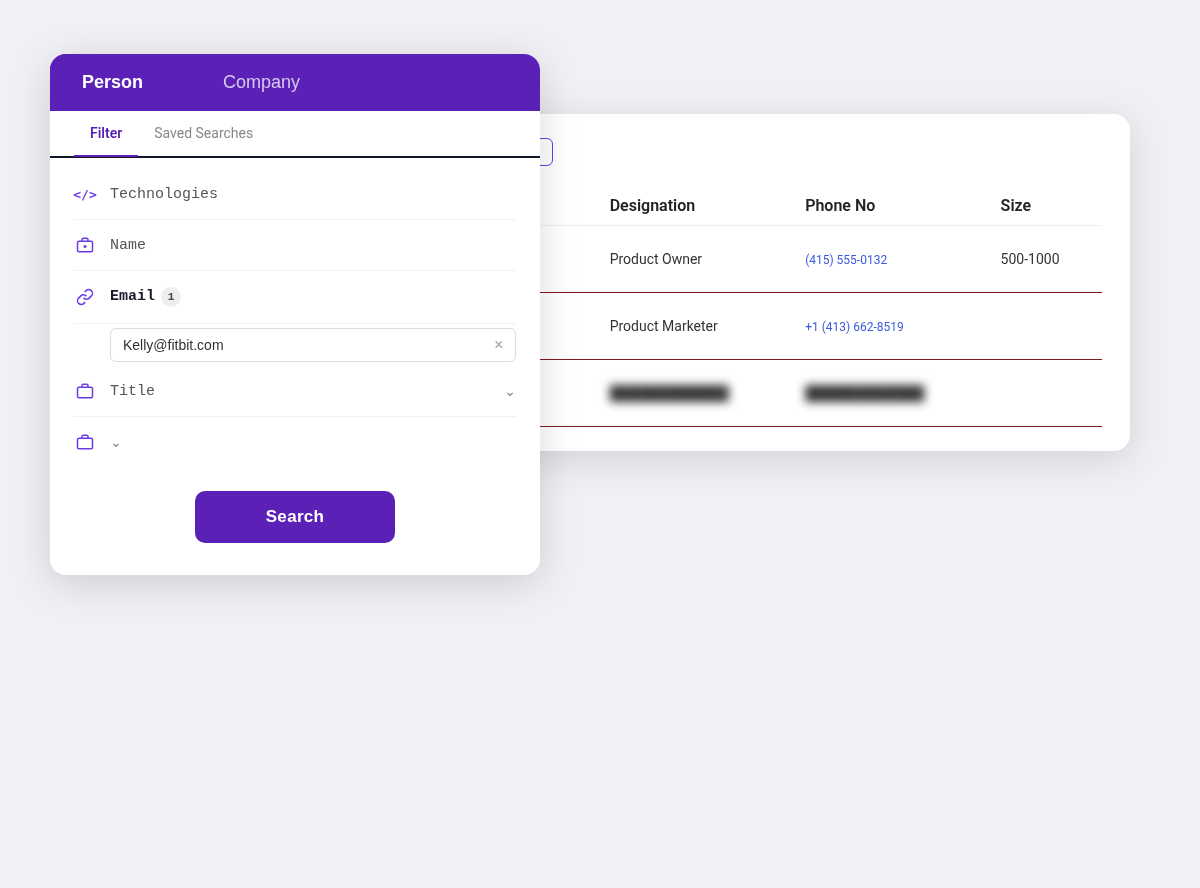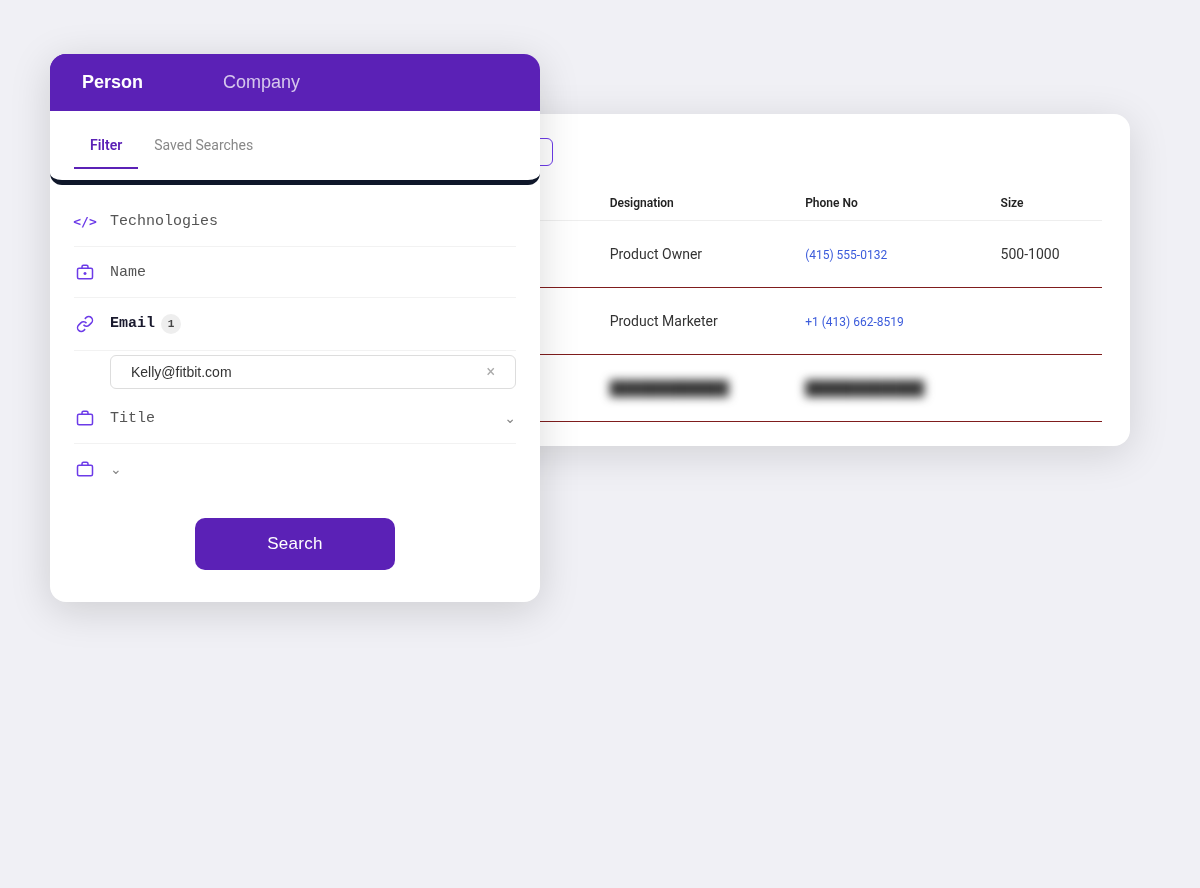--- a/index.html
+++ b/index.html
@@ -50,21 +50,21 @@
       font-size: 16px;
       line-height: 1;
     }
 
     .results-table {
       width: 100%;
       border-collapse: collapse;
     }
     .results-table th {
       text-align: left;
-      font-size: 12px;
+      font-size: 16px;
       font-weight: 600;
       color: #222;
       padding: 10px 12px;
       border-bottom: 1px solid #eee;
     }
     .results-table td {
       padding: 14px 12px;
       font-size: 14px;
       color: #333;
       border-bottom: 1px solid #7f1d1d;
@@ -161,24 +161,23 @@
     .tab-person {
       background: #5b21b6;
     }
     .tab-company {
       color: rgba(255,255,255,0.75);
       font-weight: 400;
     }
 
     .panel-tabs {
       display: flex;
-      padding: 12px 24px;
-      border-bottom: 5px solid #0f172a;
+      padding: 0 24px;
+      border-bottom: 2px solid #0f172a;
       background: #fff;
-      border-radius: 12px;
     }
     .subtab {
       padding: 14px 16px;
       font-size: 14px;
       cursor: pointer;
       color: #888;
       border-bottom: 2px solid transparent;
       margin-bottom: -1px;
     }
     .subtab.active {
@@ -236,21 +235,21 @@
     .chevron-icon {
       color: #888;
       font-size: 14px;
     }
 
     .email-input-wrap {
       display: flex;
       align-items: center;
       border: 1.5px solid #ddd;
       border-radius: 6px;
-      padding: 8px 20px;
+      padding: 8px 12px;
       margin: 4px 0 4px 36px;
       gap: 20px;
     }
     .email-input-wrap input {
       border: none;
       outline: none;
       font-size: 14px;
       color: #333;
       flex: 1;
       background: transparent;
@@ -265,21 +264,21 @@
     .search-btn {
       display: block;
       margin: 24px auto 8px;
       background: #5b21b6;
       color: #fff;
       border: none;
       border-radius: 10px;
       padding: 16px 0;
       width: 200px;
       font-size: 17px;
-      font-weight: 400;
+      font-weight: 700;
       cursor: pointer;
       letter-spacing: 0.3px;
     }
   </style>
 </head>
 <body>
 
 <div class="scene">
 
   <div class="results-panel">

